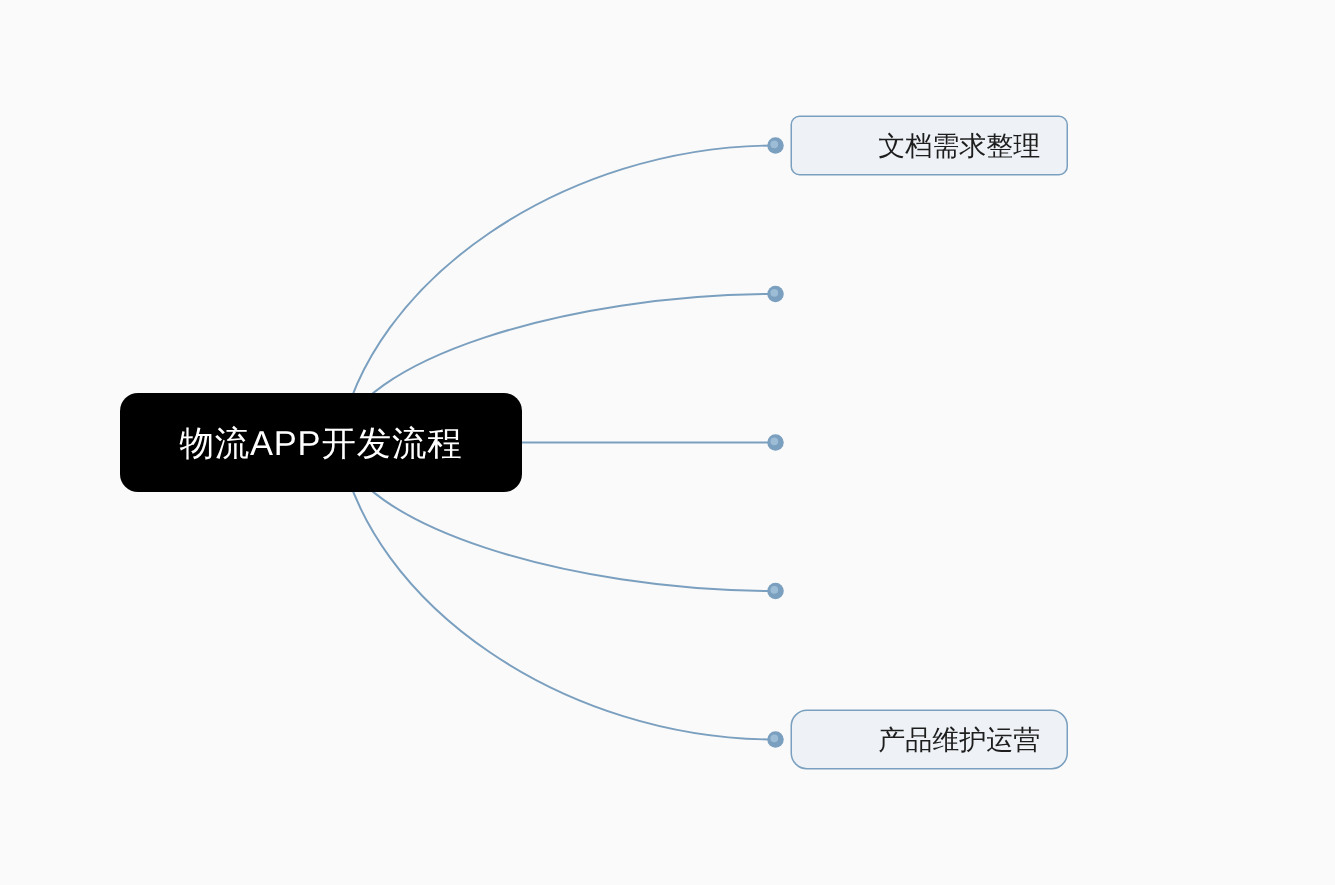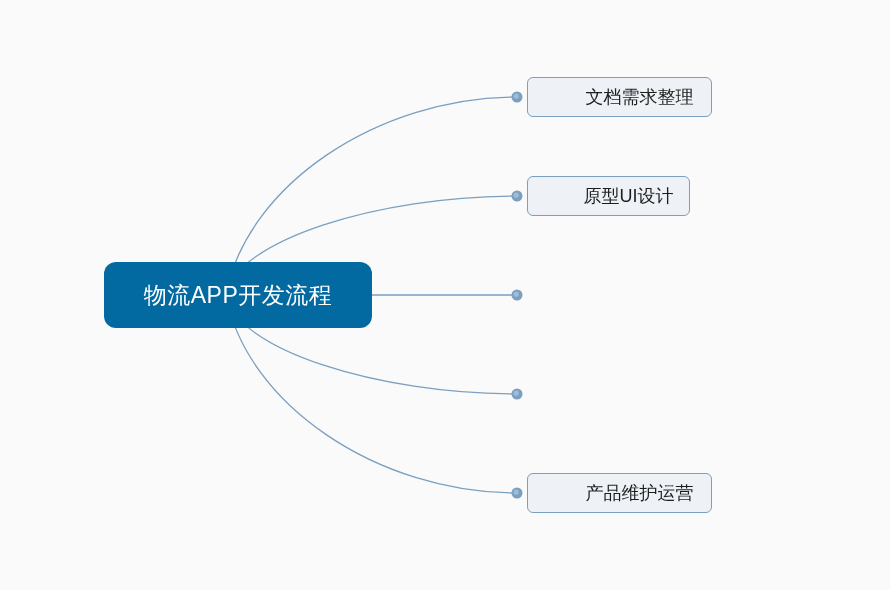--- a/index.html
+++ b/index.html
@@ -97,31 +97,28 @@
         <circle cx="516.2" cy="195.2" r="2.6" class="edge-dot-inner"></circle>
         <circle cx="517" cy="295" r="5.5" class="edge-dot-outer" fill="#7a9fbf"></circle>
         <circle cx="516.2" cy="294.2" r="2.6" class="edge-dot-inner"></circle>
         <circle cx="517" cy="394" r="5.5" class="edge-dot-outer" fill="#7a9fbf"></circle>
         <circle cx="516.2" cy="393.2" r="2.6" class="edge-dot-inner"></circle>
         <circle cx="517" cy="493" r="5.5" class="edge-dot-outer" fill="#7a9fbf"></circle>
         <circle cx="516.2" cy="492.2" r="2.6" class="edge-dot-inner"></circle>
       </g>
   </svg>
 
-  <div id="root-node" style="left: 80px; top: 262px; width: 268px; height: 66px; background: #0369a1; margin-left: 24px;">
+  <div id="root-node" style="left: 80px; top: 262px; width: 268px; height: 66px; background: #000000;">
     <span class="root-label">物流APP开发流程</span>
   </div>
 
   <div class="branch-node" style="left: 527px; top: 77px; width: 185px; border-color: rgb(122, 159, 191);">
     <span class="branch-label">文档需求整理</span>
   </div>
 
-  <div class="branch-node" style="left: 527px; top: 176px; width: 163px; border-color: rgb(122, 159, 191);">
-    <span class="branch-label">原型UI设计</span>
-  </div>
 
 
 
-  <div class="branch-node" style="left: 527px; top: 473px; width: 185px; border-color: rgb(122, 159, 191);">
+  <div class="branch-node" style="left: 527px; top: 473px; width: 185px; border-color: rgb(122, 159, 191); border-radius: 11px;">
     <span class="branch-label">产品维护运营</span>
   </div>
 
 </div>
 
 </body></html>

